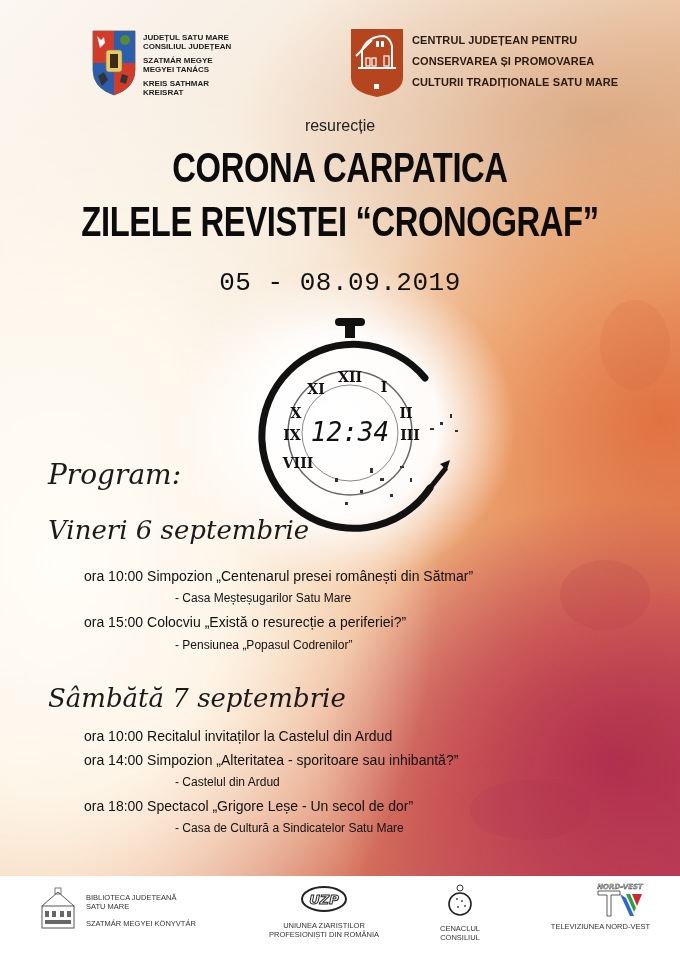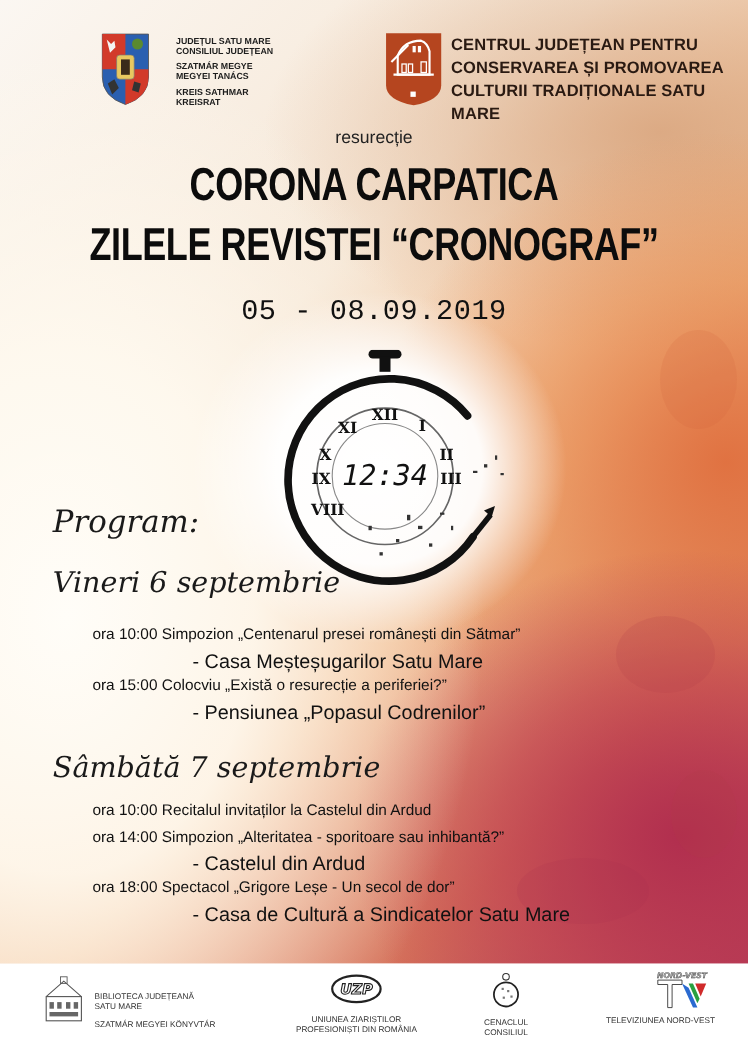--- a/index.html
+++ b/index.html
@@ -13,41 +13,41 @@
         radial-gradient(ellipse 320px 300px at 660px 420px, rgba(224,110,60,0.9) 0%, rgba(232,140,80,0.55) 55%, rgba(232,140,80,0) 100%),
         radial-gradient(ellipse 360px 200px at 600px 120px, rgba(214,160,120,0.8) 0%, rgba(214,160,120,0) 100%),
         linear-gradient(135deg, #fbf7f2 0%, #f6e7d6 35%, #f0b98b 60%, #d4705a 80%, #b03a5c 100%);
     }
     .stain { position: absolute; border-radius: 50%; background: rgba(180,60,70,0.18); }
     .footer { position: absolute; left: 0; top: 876px; width: 680px; height: 84px; background: #ffffff; }
 
     
     .logo-left { position: absolute; left: 92px; top: 30px; display: flex; align-items: flex-start; }
     .crest { width: 44px; height: 66px; position: relative; }
-    .crest-text { margin-left: 24px; margin-top: 3px; font-size: 8px; font-weight: bold; line-height: 9px; color: #1d1d1d; }
+    .crest-text { margin-left: 7px; margin-top: 3px; font-size: 8px; font-weight: bold; line-height: 9px; color: #1d1d1d; }
     .crest-text .grp { margin-bottom: 5px; }
     .logo-right { position: absolute; left: 350px; top: 28px; display: flex; align-items: flex-start; }
     .house { width: 54px; height: 70px; }
-    .house-text { margin-left: 8px; margin-top: 2px; font-size: 15px; font-weight: bold; line-height: 21px; color: #2a1a12; letter-spacing: 0.1px; }
+    .house-text { margin-left: 8px; margin-top: 2px; font-size: 11px; font-weight: bold; line-height: 21px; color: #2a1a12; letter-spacing: 0.1px; }
 
     .organizeaza { position: absolute; left: 0; width: 680px; top: 117px; text-align: center; font-size: 16px; color: #222; }
     .title { position: absolute; left: 0; width: 680px; text-align: center; font-family: "Liberation Sans", sans-serif; font-weight: bold; color: #0c0c0c; font-size: 42px; letter-spacing: -0.5px; transform: scaleX(0.78); transform-origin: 340px 0; }
     .title.l1 { top: 144px; }
     .title.l2 { top: 198px; }
     .dates { position: absolute; left: 0; width: 680px; top: 268px; text-align: center; font-size: 26px; color: #111; letter-spacing: 0.5px; font-family: Liberation Mono, monospace; }
 
     .clock { position: absolute; left: 250px; top: 318px; width: 230px; height: 232px; }
 
     .script { position: absolute; font-family: "DejaVu Serif", serif; font-style: italic; color: #1a1a1a; }
     .program-h { left: 48px; top: 458px; font-size: 28px; }
     .day1-h { left: 48px; top: 515px; font-size: 26px; }
     .day2-h { left: 48px; top: 683px; font-size: 26px; }
 
     .row { position: absolute; font-size: 14px; color: #111; white-space: nowrap; }
-    .sub { position: absolute; font-size: 18px; color: #111; white-space: nowrap; }
+    .sub { position: absolute; font-size: 12px; color: #111; white-space: nowrap; }
   </style>
 </head>
 <body>
 
 <div class="poster">
   <div class="stain" style="left:560px;top:560px;width:90px;height:70px;"></div>
   <div class="stain" style="left:610px;top:700px;width:60px;height:80px;"></div>
   <div class="stain" style="left:470px;top:780px;width:120px;height:60px;background:rgba(170,50,80,0.15);"></div>
   <div class="stain" style="left:600px;top:300px;width:70px;height:90px;background:rgba(210,100,60,0.18);"></div>
 </div>
@@ -165,21 +165,21 @@
   <span>ora 14:00</span>
   <span>Simpozion „Alteritatea - sporitoare sau inhibantă?”</span>
 </div>
 <div class="sub" style="left:175px;top:775px;">- Castelul din Ardud</div>
 <div class="row" style="left:84px;top:798px;">
   <span>ora 18:00</span>
   <span>Spectacol „Grigore Leșe - Un secol de dor”</span>
 </div>
 <div class="sub" style="left:175px;top:821px;">- Casa de Cultură a Sindicatelor Satu Mare</div>
 
-<div style="position:absolute;left:38px;top:884px;display:flex;align-items:flex-end;">
+<div style="position:absolute;left:38px;top:884px;display:flex;align-items:center;">
   <svg width="40" height="52" viewBox="0 0 40 52">
     <rect x="4" y="22" width="32" height="22" fill="none" stroke="#555" stroke-width="1"></rect>
     <path d="M4 22 L20 8 L36 22" fill="none" stroke="#555" stroke-width="1"></path>
     <rect x="17" y="4" width="6" height="6" fill="none" stroke="#555" stroke-width="0.8"></rect>
     <g fill="#666">
         <rect x="7" y="27" width="4" height="6"></rect>
         <rect x="14" y="27" width="4" height="6"></rect>
         <rect x="22" y="27" width="4" height="6"></rect>
         <rect x="29" y="27" width="4" height="6"></rect>
         <rect x="7" y="36" width="26" height="4"></rect>

